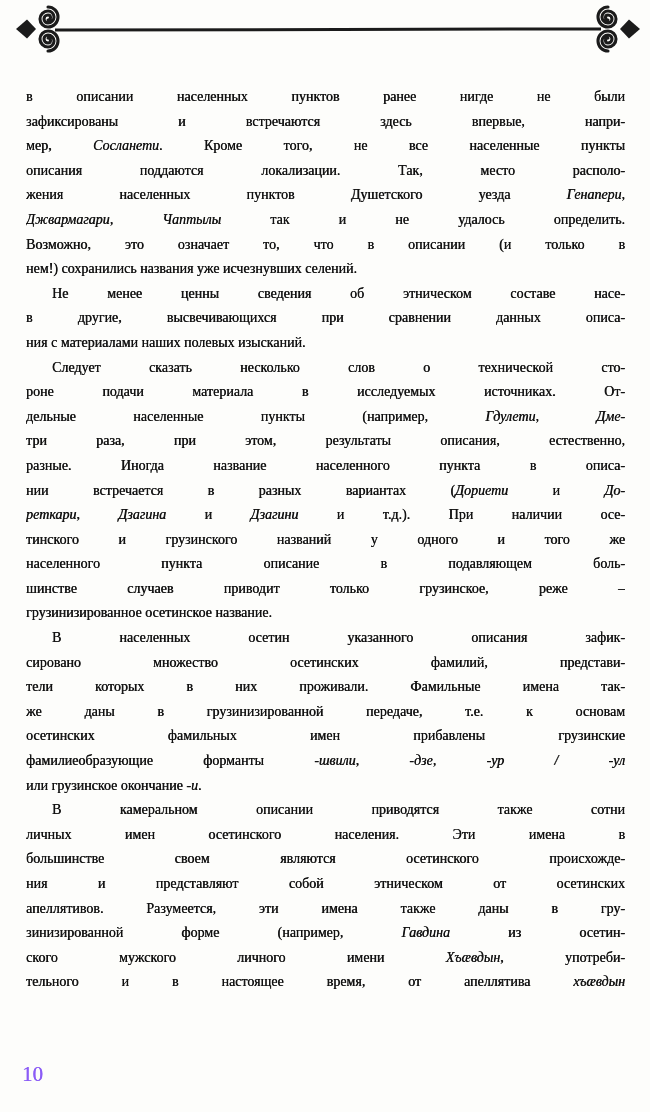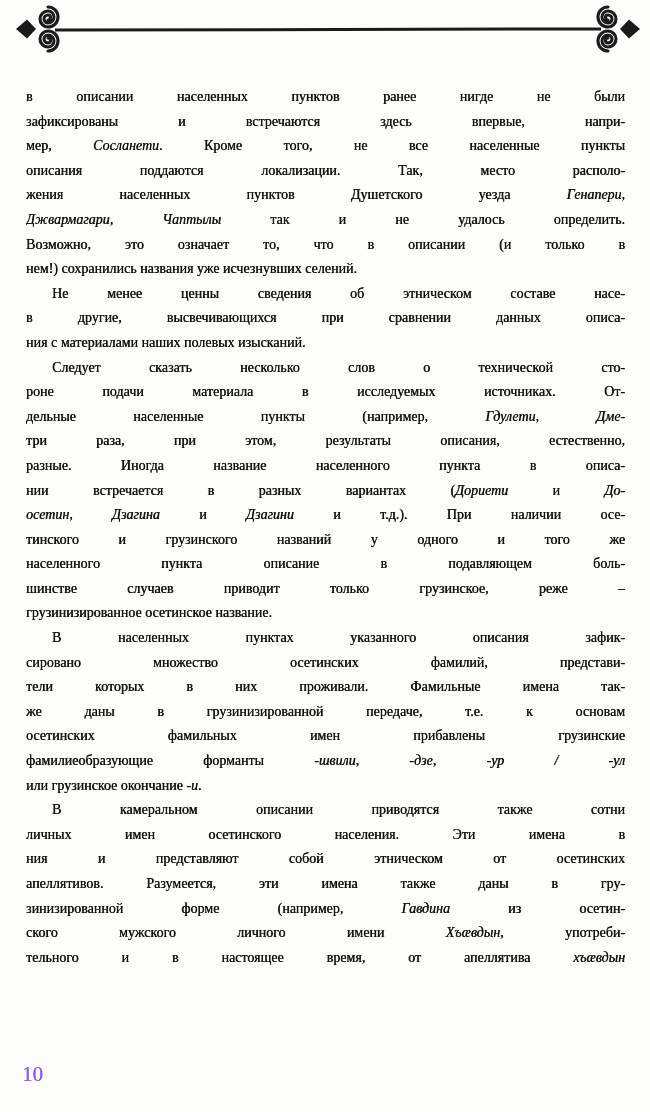--- a/index.html
+++ b/index.html
@@ -101,34 +101,35 @@
       <div class="line last"><span>нем!) сохранились названия уже исчезнувших селений.</span></div>
       <div class="line indent"><span>Не менее ценны сведения об этническом составе насе-</span></div>
       <div class="line"><span>в другие, высвечивающихся при сравнении данных описа-</span></div>
       <div class="line last"><span>ния с материалами наших полевых изысканий.</span></div>
       <div class="line indent"><span>Следует сказать несколько слов о технической сто-</span></div>
       <div class="line"><span>роне подачи материала в исследуемых источниках. От-</span></div>
       <div class="line"><span>дельные населенные пункты (например, </span><i>Гдулети</i><span>, </span><i>Дме-</i></div>
       <div class="line"><span>три раза, при этом, результаты описания, естественно,</span></div>
       <div class="line"><span>разные. Иногда название населенного пункта в описа-</span></div>
       <div class="line"><span>нии встречается в разных вариантах (</span><i>Дориети</i><span> и </span><i>До-</i></div>
-      <div class="line"><i>осетин</i><span>, </span><i>Дзагина</i><span> и </span><i>Дзагини</i><span> и т.д.). При наличии осе-</span></div>
+      <div class="line"><i>реткари</i><span>, </span><i>Дзагина</i><span> и </span><i>Дзагини</i><span> и т.д.). При наличии осе-</span></div>
       <div class="line"><span>тинского и грузинского названий у одного и того же</span></div>
       <div class="line"><span>населенного пункта описание в подавляющем боль-</span></div>
       <div class="line"><span>шинстве случаев приводит только грузинское, реже –</span></div>
       <div class="line last"><span>грузинизированное осетинское название.</span></div>
-      <div class="line indent"><span>В населенных пунктах указанного описания зафик-</span></div>
+      <div class="line indent"><span>В населенных осетин указанного описания зафик-</span></div>
       <div class="line"><span>сировано множество осетинских фамилий, представи-</span></div>
       <div class="line"><span>тели которых в них проживали. Фамильные имена так-</span></div>
       <div class="line"><span>же даны в грузинизированной передаче, т.е. к основам</span></div>
       <div class="line"><span>осетинских фамильных имен прибавлены грузинские</span></div>
       <div class="line"><span>фамилиеобразующие форманты </span><i>-швили</i><span>, </span><i>-дзе</i><span>, </span><i>-ур / -ул</i></div>
       <div class="line last"><span>или грузинское окончание </span><i>-и</i><span>.</span></div>
       <div class="line indent"><span>В камеральном описании приводятся также сотни</span></div>
       <div class="line"><span>личных имен осетинского населения. Эти имена в</span></div>
+      <div class="line"><span>большинстве своем являются осетинского происхожде-</span></div>
       <div class="line"><span>ния и представляют собой этническом от осетинских</span></div>
       <div class="line"><span>апеллятивов. Разумеется, эти имена также даны в гру-</span></div>
       <div class="line"><span>зинизированной форме (например, </span><i>Гавдина</i><span> из осетин-</span></div>
       <div class="line"><span>ского мужского личного имени </span><i>Хъæвдын</i><span>, употреби-</span></div>
       <div class="line"><span>тельного и в настоящее время, от апеллятива </span><i>хъæвдын</i></div>
     </div>
 
   <div class="page-number">10</div>
 
 </div>

